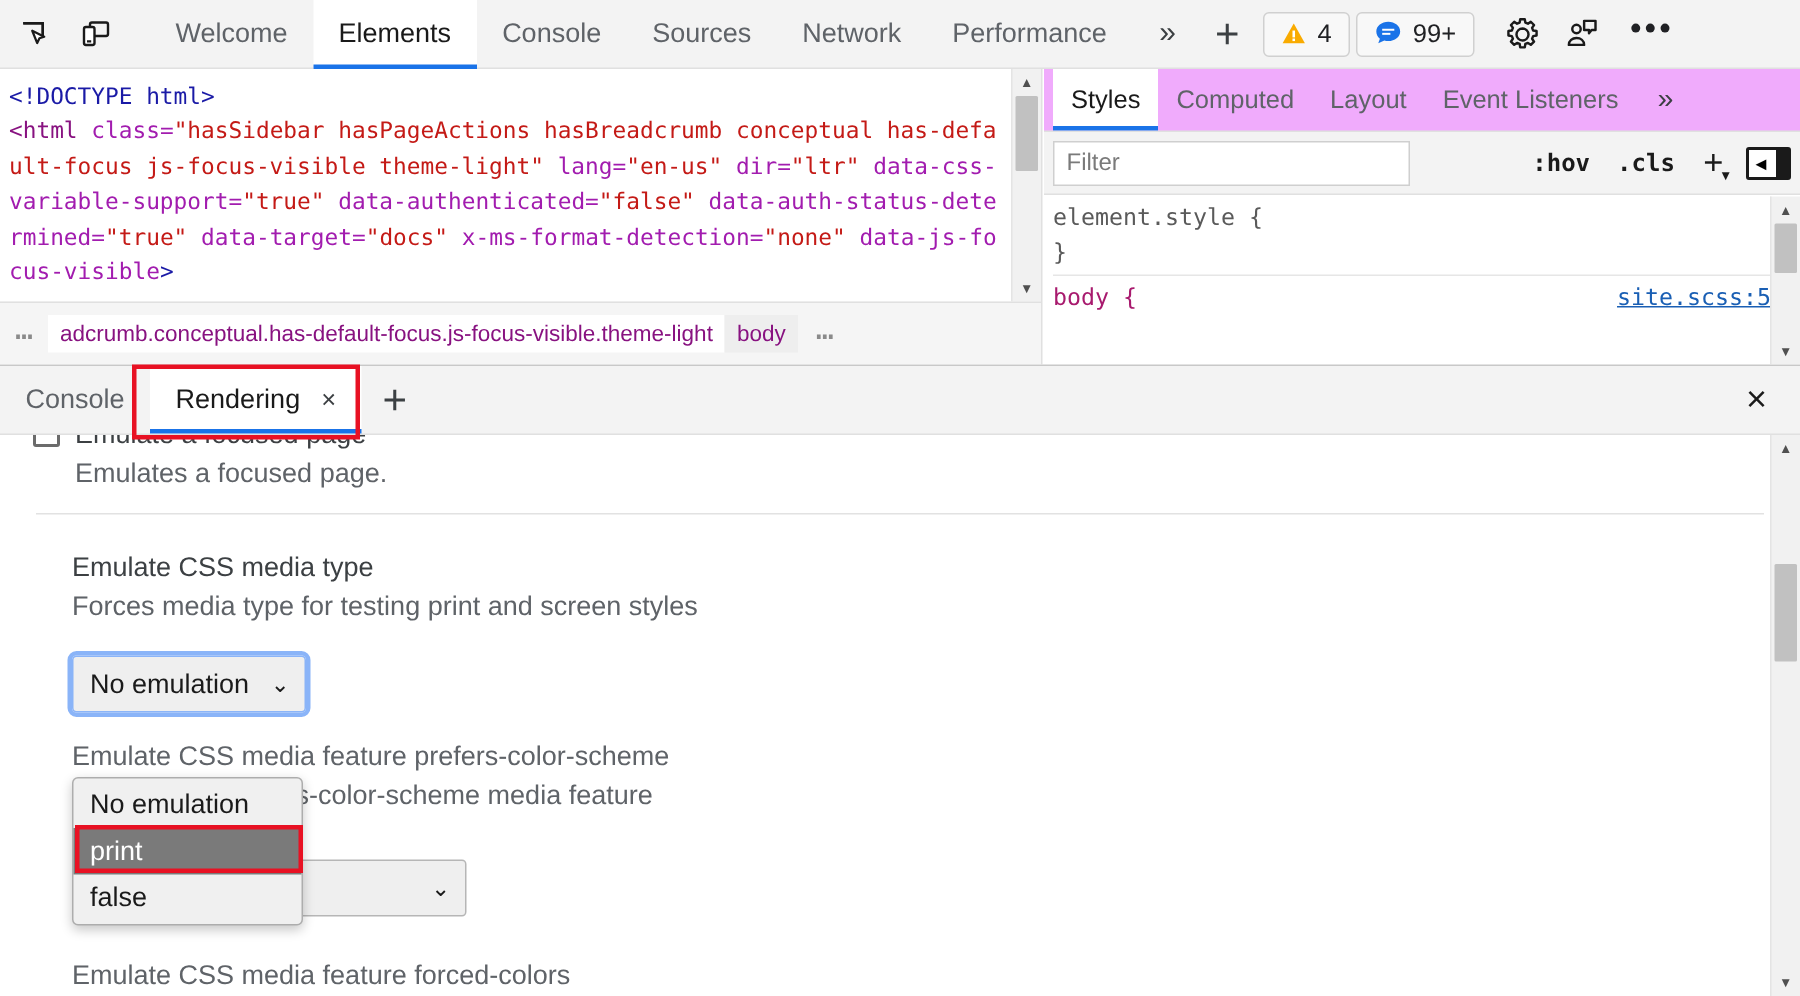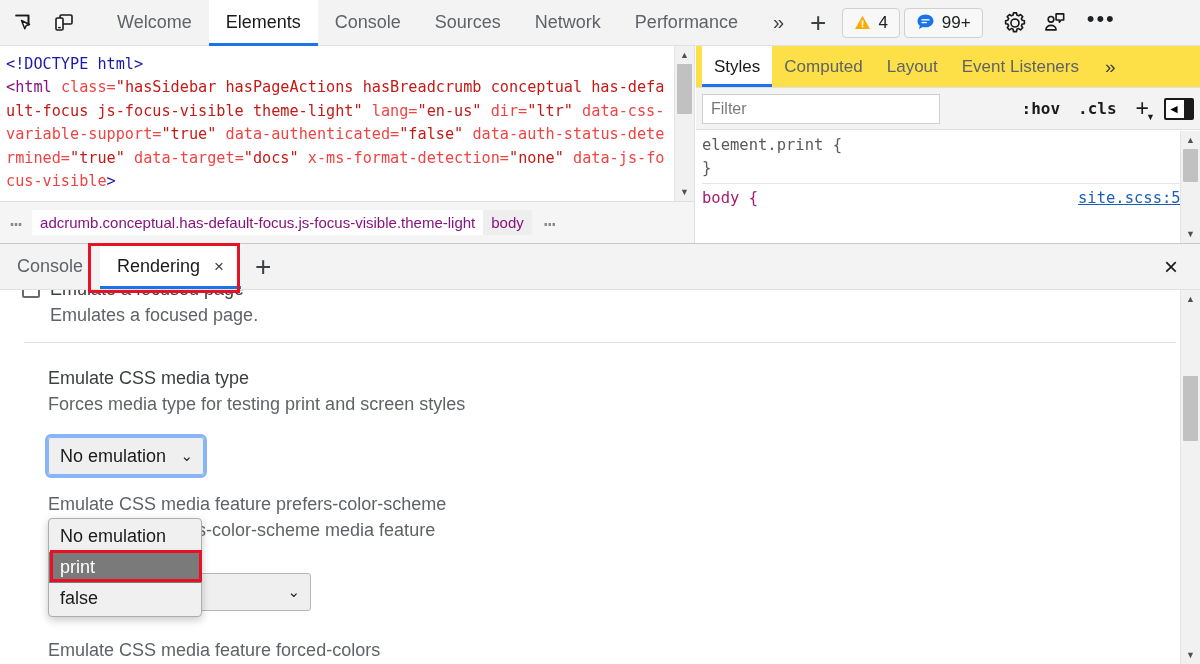--- a/index.html
+++ b/index.html
@@ -72,21 +72,21 @@
   }
   .dom-code {
     position: absolute; top: 0; left: 0;
     width: 673px; height: 152px;
     padding: 7px 4px 0 6px;
     font-family: "DejaVu Sans Mono", monospace;
     font-size: 15.2px; line-height: 23.4px;
     color: #222; white-space: pre-wrap; word-break: break-all;
     overflow: hidden;
   }
-  .tok-attr { color: #ef4444; margin-top: 32px; }
+  .tok-attr { color: #a21caf; margin-top: 32px; }
   .tok-val { color: #1a1aa6; }
   .tok-str { color: #c41a16; }
   .tok-doctype { color: #1a1aa6; }
   .tok-purple { color: #881280; }
 
   
   .vscroll {
     position: absolute; background: #f1f1f1;
     width: 20px; display: flex; flex-direction: column;
     border-left: 1px solid #e4e4e4;
@@ -126,21 +126,21 @@
   }
 
   
   .styles-panel {
     position: absolute; top: 46px; left: 696px;
     width: 504px; height: 197px;
     background: #ffffff; overflow: hidden;
   }
   .styles-tabs {
     display: flex; align-items: stretch; height: 42px;
-    background: #fde047; border-bottom: 1px solid #e0e0e0;
+    background: #f0abfc; border-bottom: 1px solid #e0e0e0;
   }
   .st-tab {
     display: flex; align-items: center; justify-content: center;
     padding: 0 12px; font-size: 17px; color: #5f6368;
     cursor: pointer; position: relative; white-space: nowrap;
   }
   .st-tab:first-child { margin-left: 6px; }
   .st-tab.active { color: #1a1a1a; background: #ffffff; }
   .st-tab.active::after {
     content: ""; position: absolute; left: 0; right: 0; bottom: 0;
@@ -432,21 +432,21 @@
       <span class="caret">▼</span>
     </div>
     <div class="st-sidebar-btn">
       <span class="arrow">◄</span>
       <span class="blk"></span>
     </div>
   </div>
 
   <div class="css-rules">
     <div>
-      <div class="css-sel-grey">element.print {</div>
+      <div class="css-sel-grey">element.style {</div>
       <div class="css-sel-grey">}</div>
     </div>
     <div class="css-rule-sep"></div>
     <div style="margin-top:3px;">
       <span class="css-link">site.scss:57</span>
       <span class="css-sel-body">body {</span>
     </div>
   </div>
 
   <div class="vscroll" style="top:85px; right:0; height:112px;">

